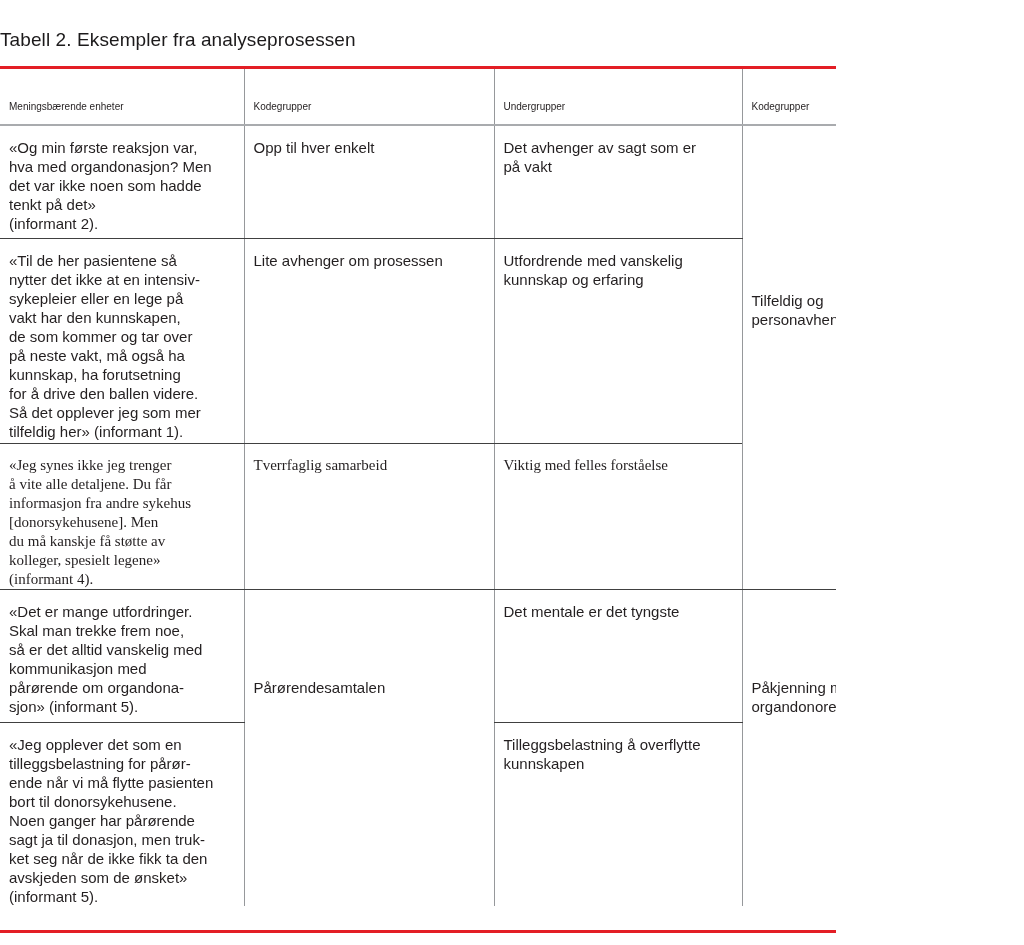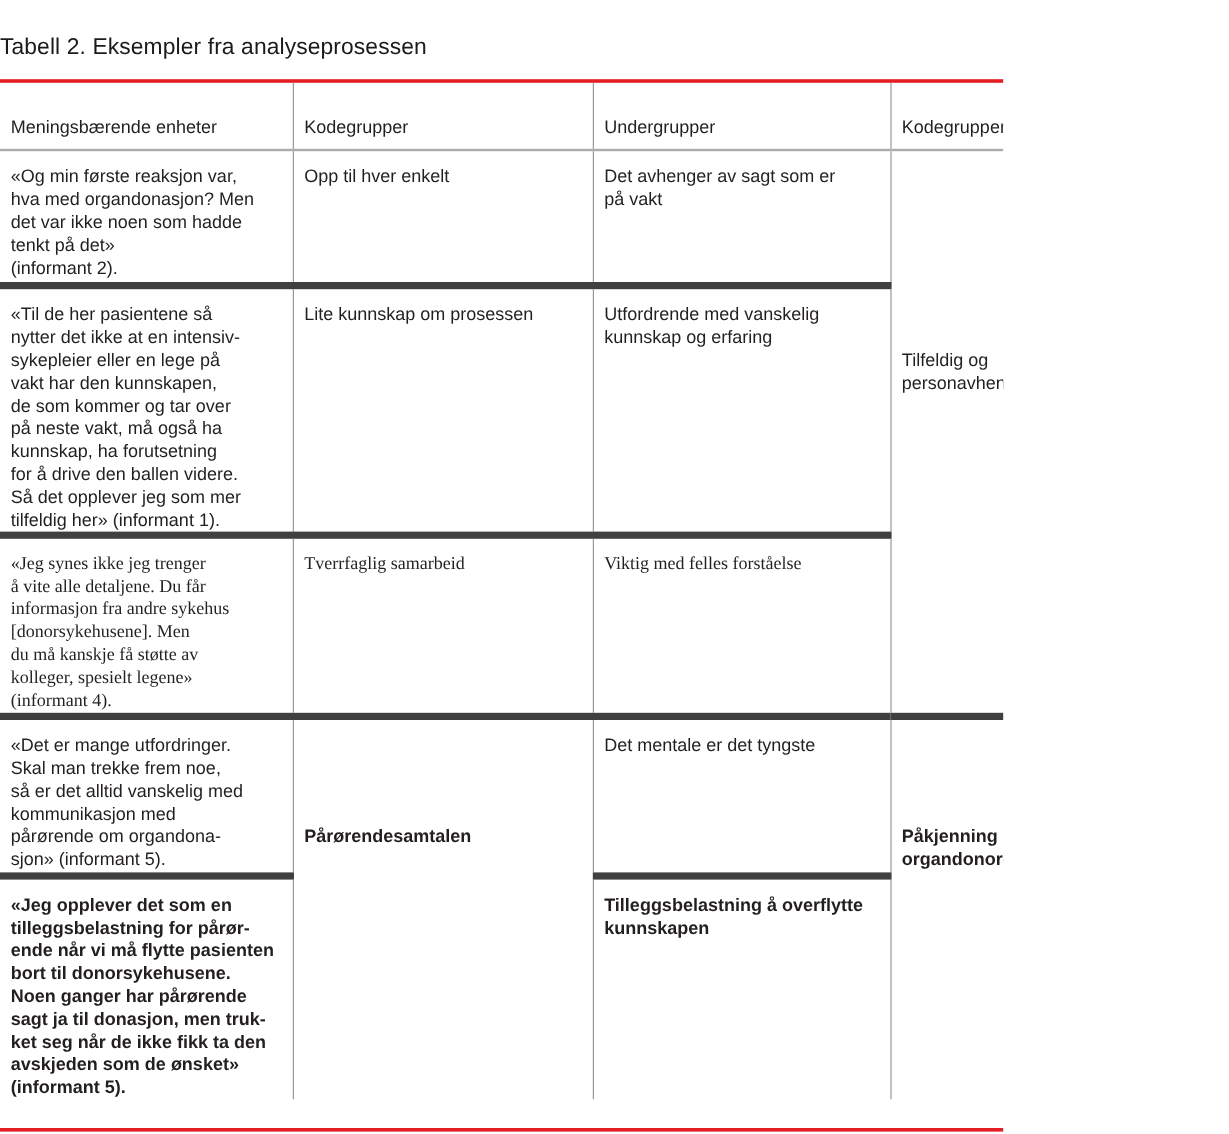--- a/index.html
+++ b/index.html
@@ -39,33 +39,33 @@
   }
   col.c1 { width: 244px; }
   col.c2 { width: 250px; }
   col.c3 { width: 248px; }
   col.c4 { width: 250px; }
   th {
     height: 56px;
     vertical-align: bottom;
     text-align: left;
     font-weight: 400;
-    font-size: 15px;
+    font-size: 10px;
     padding: 0 8px 8px 9px;
     border-bottom: 2px solid #a9abae;
   }
   td {
     vertical-align: top;
     text-align: left;
     white-space: pre-line;
     padding: 12px 8px 0 9px;
-    border-bottom: 6px solid #404040;
+    border-bottom: 1px solid #404040;
   }
   th.colx, td.colx { border-left: 1px solid #96989b; }
-  td.no-bb { border-bottom: none; font-weight: bold; }
+  td.no-bb { border-bottom: none; }
   tr.r1 { height: 113px; }
   tr.r2 { height: 205px; }
   tr.r3 { height: 145px; font-family: Liberation Serif, serif; }
   tr.r4 { height: 133px; }
   tr.r5 { height: 182px; }
   td.kat-top3 { padding-top: 165px; }
   td.span-mid { padding-top: 88px; }
 </style>
 </head>
 <body>
@@ -108,21 +108,21 @@
         <td>«Til de her pasientene så
 nytter det ikke at en intensiv-
 sykepleier eller en lege på
 vakt har den kunnskapen,
 de som kommer og tar over
 på neste vakt, må også ha
 kunnskap, ha forutsetning
 for å drive den ballen videre.
 Så det opplever jeg som mer
 tilfeldig her» (informant 1).</td>
-        <td class="colx">Lite kunnskap om prosessen</td>
+        <td class="colx">Lite avhenger om prosessen</td>
         <td class="colx">Utfordrende med vanskelig
 kunnskap og erfaring</td>
       </tr>
       <tr class="r3">
         <td>«Jeg synes ikke jeg trenger
 å vite alle detaljene. Du får
 informasjon fra andre sykehus
 [donorsykehusene]. Men
 du må kanskje få støtte av
 kolleger, spesielt legene»

